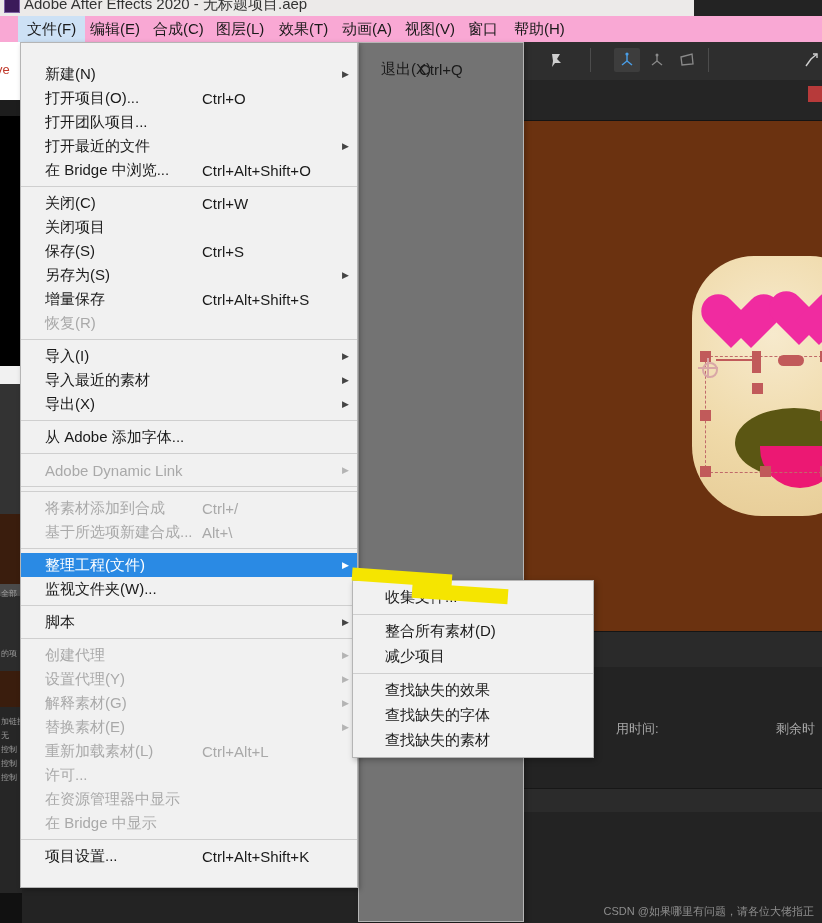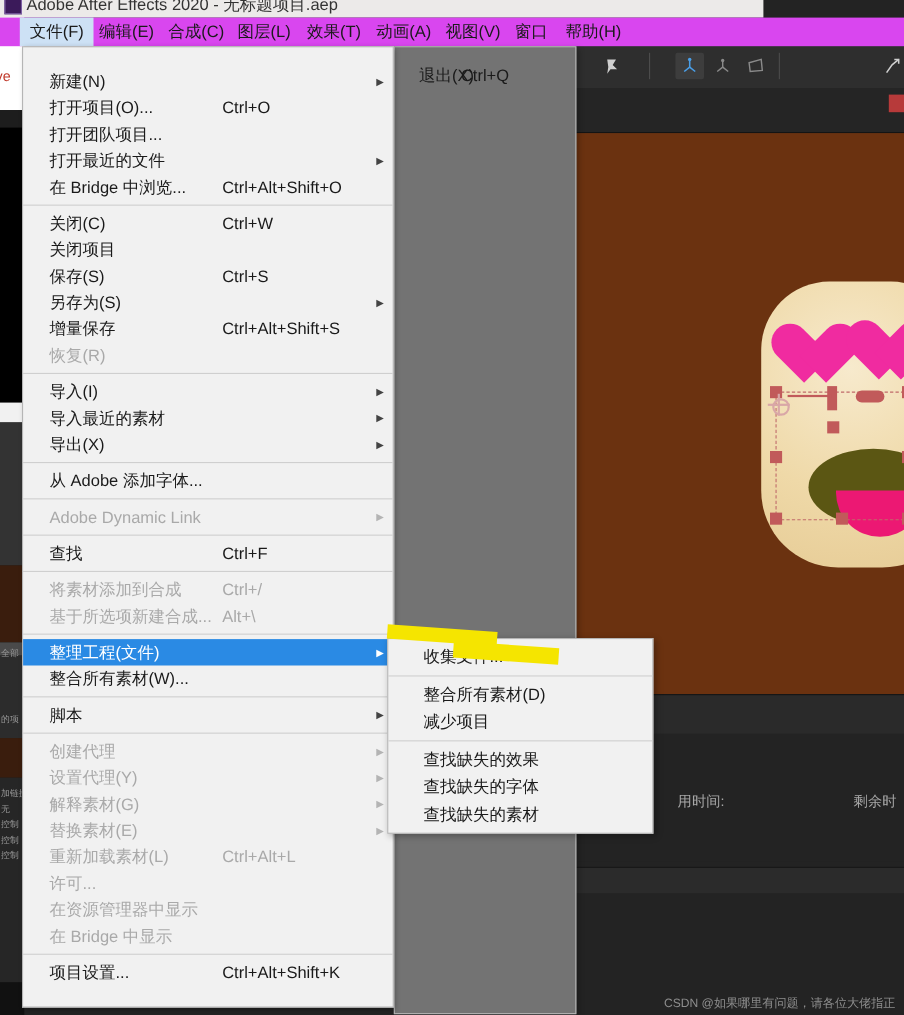--- a/index.html
+++ b/index.html
@@ -68,21 +68,21 @@
 
   #ae-rq-body{position:absolute;left:520px;top:812px;width:302px;height:111px;background:#232323;}
   .watermark{position:absolute;right:8px;bottom:4px;font-size:11px;color:#8d8d8d;white-space:nowrap;}
 
   
   #titlebar{position:absolute;left:0;top:0;width:694px;height:16px;background:#eceae9;overflow:hidden;}
   #titlebar .ttxt{position:absolute;left:24px;top:-5px;font-size:15px;color:#333;white-space:nowrap;}
   #titlebar .tlogo{position:absolute;left:4px;top:-3px;width:14px;height:14px;background:#3b1a5a;border:1px solid #7d5fa3;}
 
   
-  #menubar{position:absolute;left:0;top:16px;width:822px;height:26px;background:#d946ef;}
+  #menubar{position:absolute;left:0;top:16px;width:822px;height:26px;background:#f9a8d4;}
   .mb-item{position:absolute;top:0;height:26px;display:flex;align-items:center;padding:0 9px;
     font-size:15px;color:#1a1a1a;white-space:nowrap;box-sizing:border-box;}
   .mb-item.sel{background:#cde1f5;}
 
   
   #filemenu{position:absolute;left:20px;top:42px;width:338px;background:#f1f1f1;
     border:1px solid #b5b5b5;box-shadow:2px 2px 5px rgba(0,0,0,.28);padding:19px 0;box-sizing:border-box;}
   .mi{position:relative;height:24px;display:flex;align-items:center;font-size:15px;color:#1a1a1a;
     padding:0 6px 0 24px;box-sizing:border-box;white-space:nowrap;}
   .mi.disabled{color:#a9a9a9;}
@@ -321,40 +321,36 @@
     <div class="msep"></div>
     <div class="mi">
       <span>从 Adobe 添加字体...</span>
     </div>
     <div class="msep"></div>
     <div class="mi disabled">
       <span>Adobe Dynamic Link</span>
       <span class="arrow">▶</span>
     </div>
     <div class="msep"></div>
-    <div class="mi">
-      <span>查找</span>
-      <span class="sc">Ctrl+F</span>
-    </div>
     <div class="msep"></div>
     <div class="mi disabled">
       <span>将素材添加到合成</span>
       <span class="sc">Ctrl+/</span>
     </div>
     <div class="mi disabled">
       <span>基于所选项新建合成...</span>
       <span class="sc">Alt+\</span>
     </div>
     <div class="msep"></div>
     <div class="mi hl">
       <span>整理工程(文件)</span>
       <span class="arrow">▶</span>
     </div>
     <div class="mi">
-      <span>整合所有素材(W)...</span>
+      <span>监视文件夹(W)...</span>
     </div>
     <div class="msep"></div>
     <div class="mi">
       <span>脚本</span>
       <span class="arrow">▶</span>
     </div>
     <div class="msep"></div>
     <div class="mi disabled">
       <span>创建代理</span>
       <span class="arrow">▶</span>

